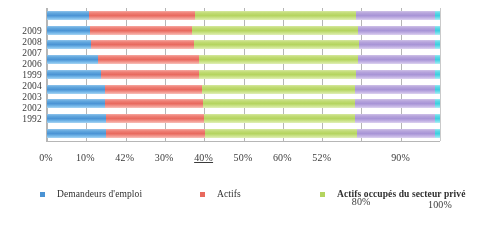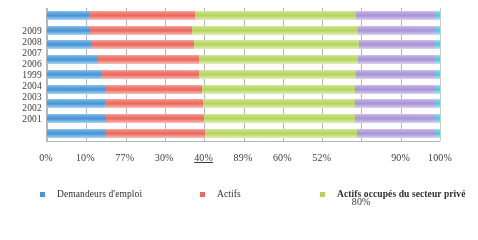--- a/index.html
+++ b/index.html
@@ -167,21 +167,21 @@
 
     <div class="y-axis-labels">
         <div class="y-tick-label">2009</div>
         <div class="y-tick-label">2008</div>
         <div class="y-tick-label">2007</div>
         <div class="y-tick-label">2006</div>
         <div class="y-tick-label">1999</div>
         <div class="y-tick-label">2004</div>
         <div class="y-tick-label">2003</div>
         <div class="y-tick-label">2002</div>
-        <div class="y-tick-label">2001</div>
+        <div class="y-tick-label">1992</div>
       </div>
 
     <div class="plot-area">
       <div class="gridlines">
           <div class="gridline" style="left: 0%;"></div>
           <div class="gridline" style="left: 10%;"></div>
           <div class="gridline" style="left: 20%;"></div>
           <div class="gridline" style="left: 30%;"></div>
           <div class="gridline" style="left: 40%;"></div>
           <div class="gridline" style="left: 50%;"></div>
@@ -254,29 +254,29 @@
             <div class="seg c2" style="width: 38.5%;"></div>
             <div class="seg c3" style="width: 20%;"></div>
             <div class="seg c4" style="width: 1.2%;"></div>
           </div>
         </div>
     </div>
 
     <div class="x-axis-labels">
         <div class="x-tick-label" style="left: 0%;">0%</div>
         <div class="x-tick-label" style="left: 10%;">10%</div>
-        <div class="x-tick-label" style="left: 20%;">77%</div>
+        <div class="x-tick-label" style="left: 20%;">42%</div>
         <div class="x-tick-label" style="left: 30%;">30%</div>
         <div class="x-tick-label" style="left: 40%; text-decoration: underline;">40%</div>
-        <div class="x-tick-label" style="left: 50%;">89%</div>
+        <div class="x-tick-label" style="left: 50%;">50%</div>
         <div class="x-tick-label" style="left: 60%;">60%</div>
         <div class="x-tick-label" style="left: 70%;">52%</div>
         <div class="x-tick-label" style="left: 80%; margin-top: 44px;">80%</div>
         <div class="x-tick-label" style="left: 90%;">90%</div>
-        <div class="x-tick-label" style="left: 100%;">100%</div>
+        <div class="x-tick-label" style="left: 100%; margin-top: 47px;">100%</div>
       </div>
   </div>
 
   <div class="legend">
     <div class="legend-row">
       <div class="legend-item lg-a">
         <span class="legend-swatch" style="background: rgb(74, 147, 212);"></span>
         <span class="legend-label">Demandeurs d'emploi</span>
       </div>
       <div class="legend-item lg-b">

